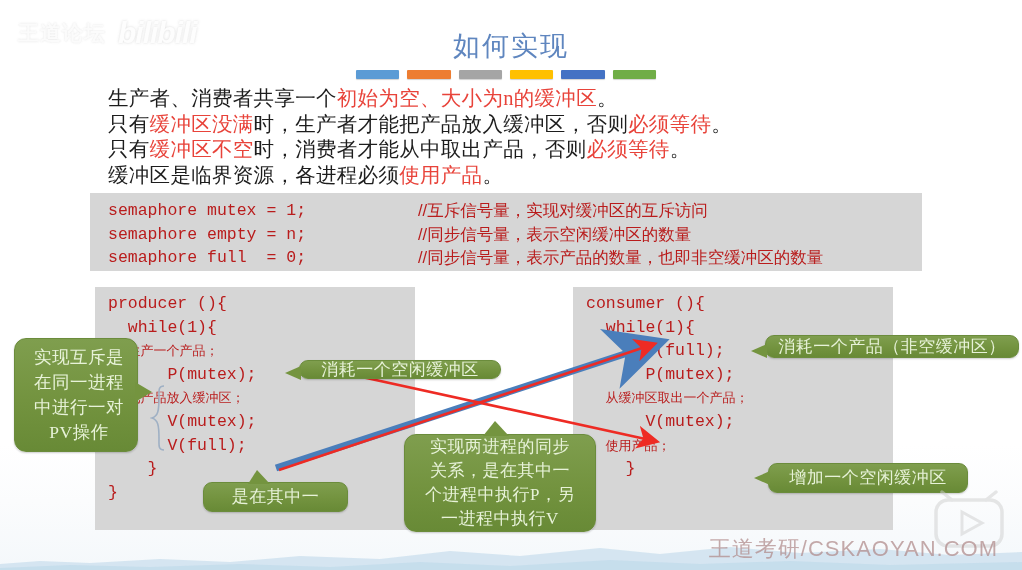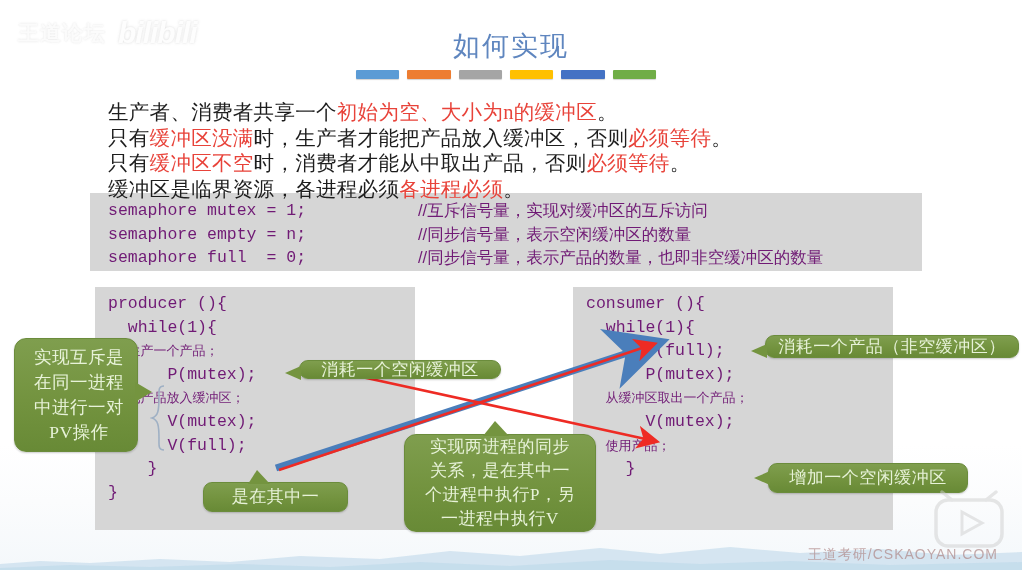--- a/index.html
+++ b/index.html
@@ -58,21 +58,21 @@
     color: #fdfdfd;
     text-shadow: 0 0 3px rgba(190,190,190,0.6);
   }
 
   .wm-bottom {
     position: absolute;
     right: 24px;
     bottom: 6px;
     z-index: 7;
     font-family: "Liberation Sans", sans-serif;
-    font-size: 14px;
+    font-size: 22px;
     letter-spacing: 1px;
     color: #b08a8a;
     opacity: 0.72;
     white-space: nowrap;
   }
   .wm-tv {
     position: absolute;
     right: 14px;
     bottom: 18px;
     width: 78px;
@@ -107,36 +107,36 @@
     flex: 1;
     height: 9px;
     border-radius: 1px;
     box-shadow: 0 1px 1px rgba(0,0,0,0.18);
   }
 
   
   .intro {
     position: absolute;
     left: 108px;
-    top: 100px;
+    top: 86px;
     z-index: 4;
     font-size: 20.5px;
     line-height: 25.5px;
     color: #1d1d1d;
     letter-spacing: 0.3px;
   }
   .intro .hl { color: #e8433a; }
 
   
   .codepanel {
     position: absolute;
     background: #d6d6d6;
     z-index: 2;
     font-family: "Liberation Mono", "DejaVu Sans Mono", monospace;
-    color: #701a75;
+    color: #b91c1c;
   }
   #sem-panel {
     left: 90px;
     top: 193px;
     width: 832px;
     height: 78px;
   }
   #sem-panel .rows {
     position: absolute;
     left: 18px;
@@ -323,21 +323,21 @@
     <span style="background:#a5a5a5"></span>
     <span style="background:#ffc000"></span>
     <span style="background:#4472c4"></span>
     <span style="background:#70ad47"></span>
   </div>
 
   <div class="intro" id="intro-block">
       <div><span>生产者、消费者共享一个</span><span class="hl">初始为空、大小为n的缓冲区</span><span>。</span></div>
       <div><span>只有</span><span class="hl">缓冲区没满</span><span>时，生产者才能把产品放入缓冲区，否则</span><span class="hl">必须等待</span><span>。</span></div>
       <div><span>只有</span><span class="hl">缓冲区不空</span><span>时，消费者才能从中取出产品，否则</span><span class="hl">必须等待</span><span>。</span></div>
-      <div><span>缓冲区是临界资源，各进程必须</span><span class="hl">各进程必须</span><span>。</span></div>
+      <div><span>缓冲区是临界资源，各进程必须</span><span class="hl">使用产品</span><span>。</span></div>
     </div>
 
   <div class="codepanel" id="sem-panel">
     <div class="rows" id="sem-rows">
         <div class="row">
           <span class="decl">semaphore mutex = 1;</span>
           <span class="cmt">//互斥信号量，实现对缓冲区的互斥访问</span>
         </div>
         <div class="row">
           <span class="decl">semaphore empty = n;</span>

